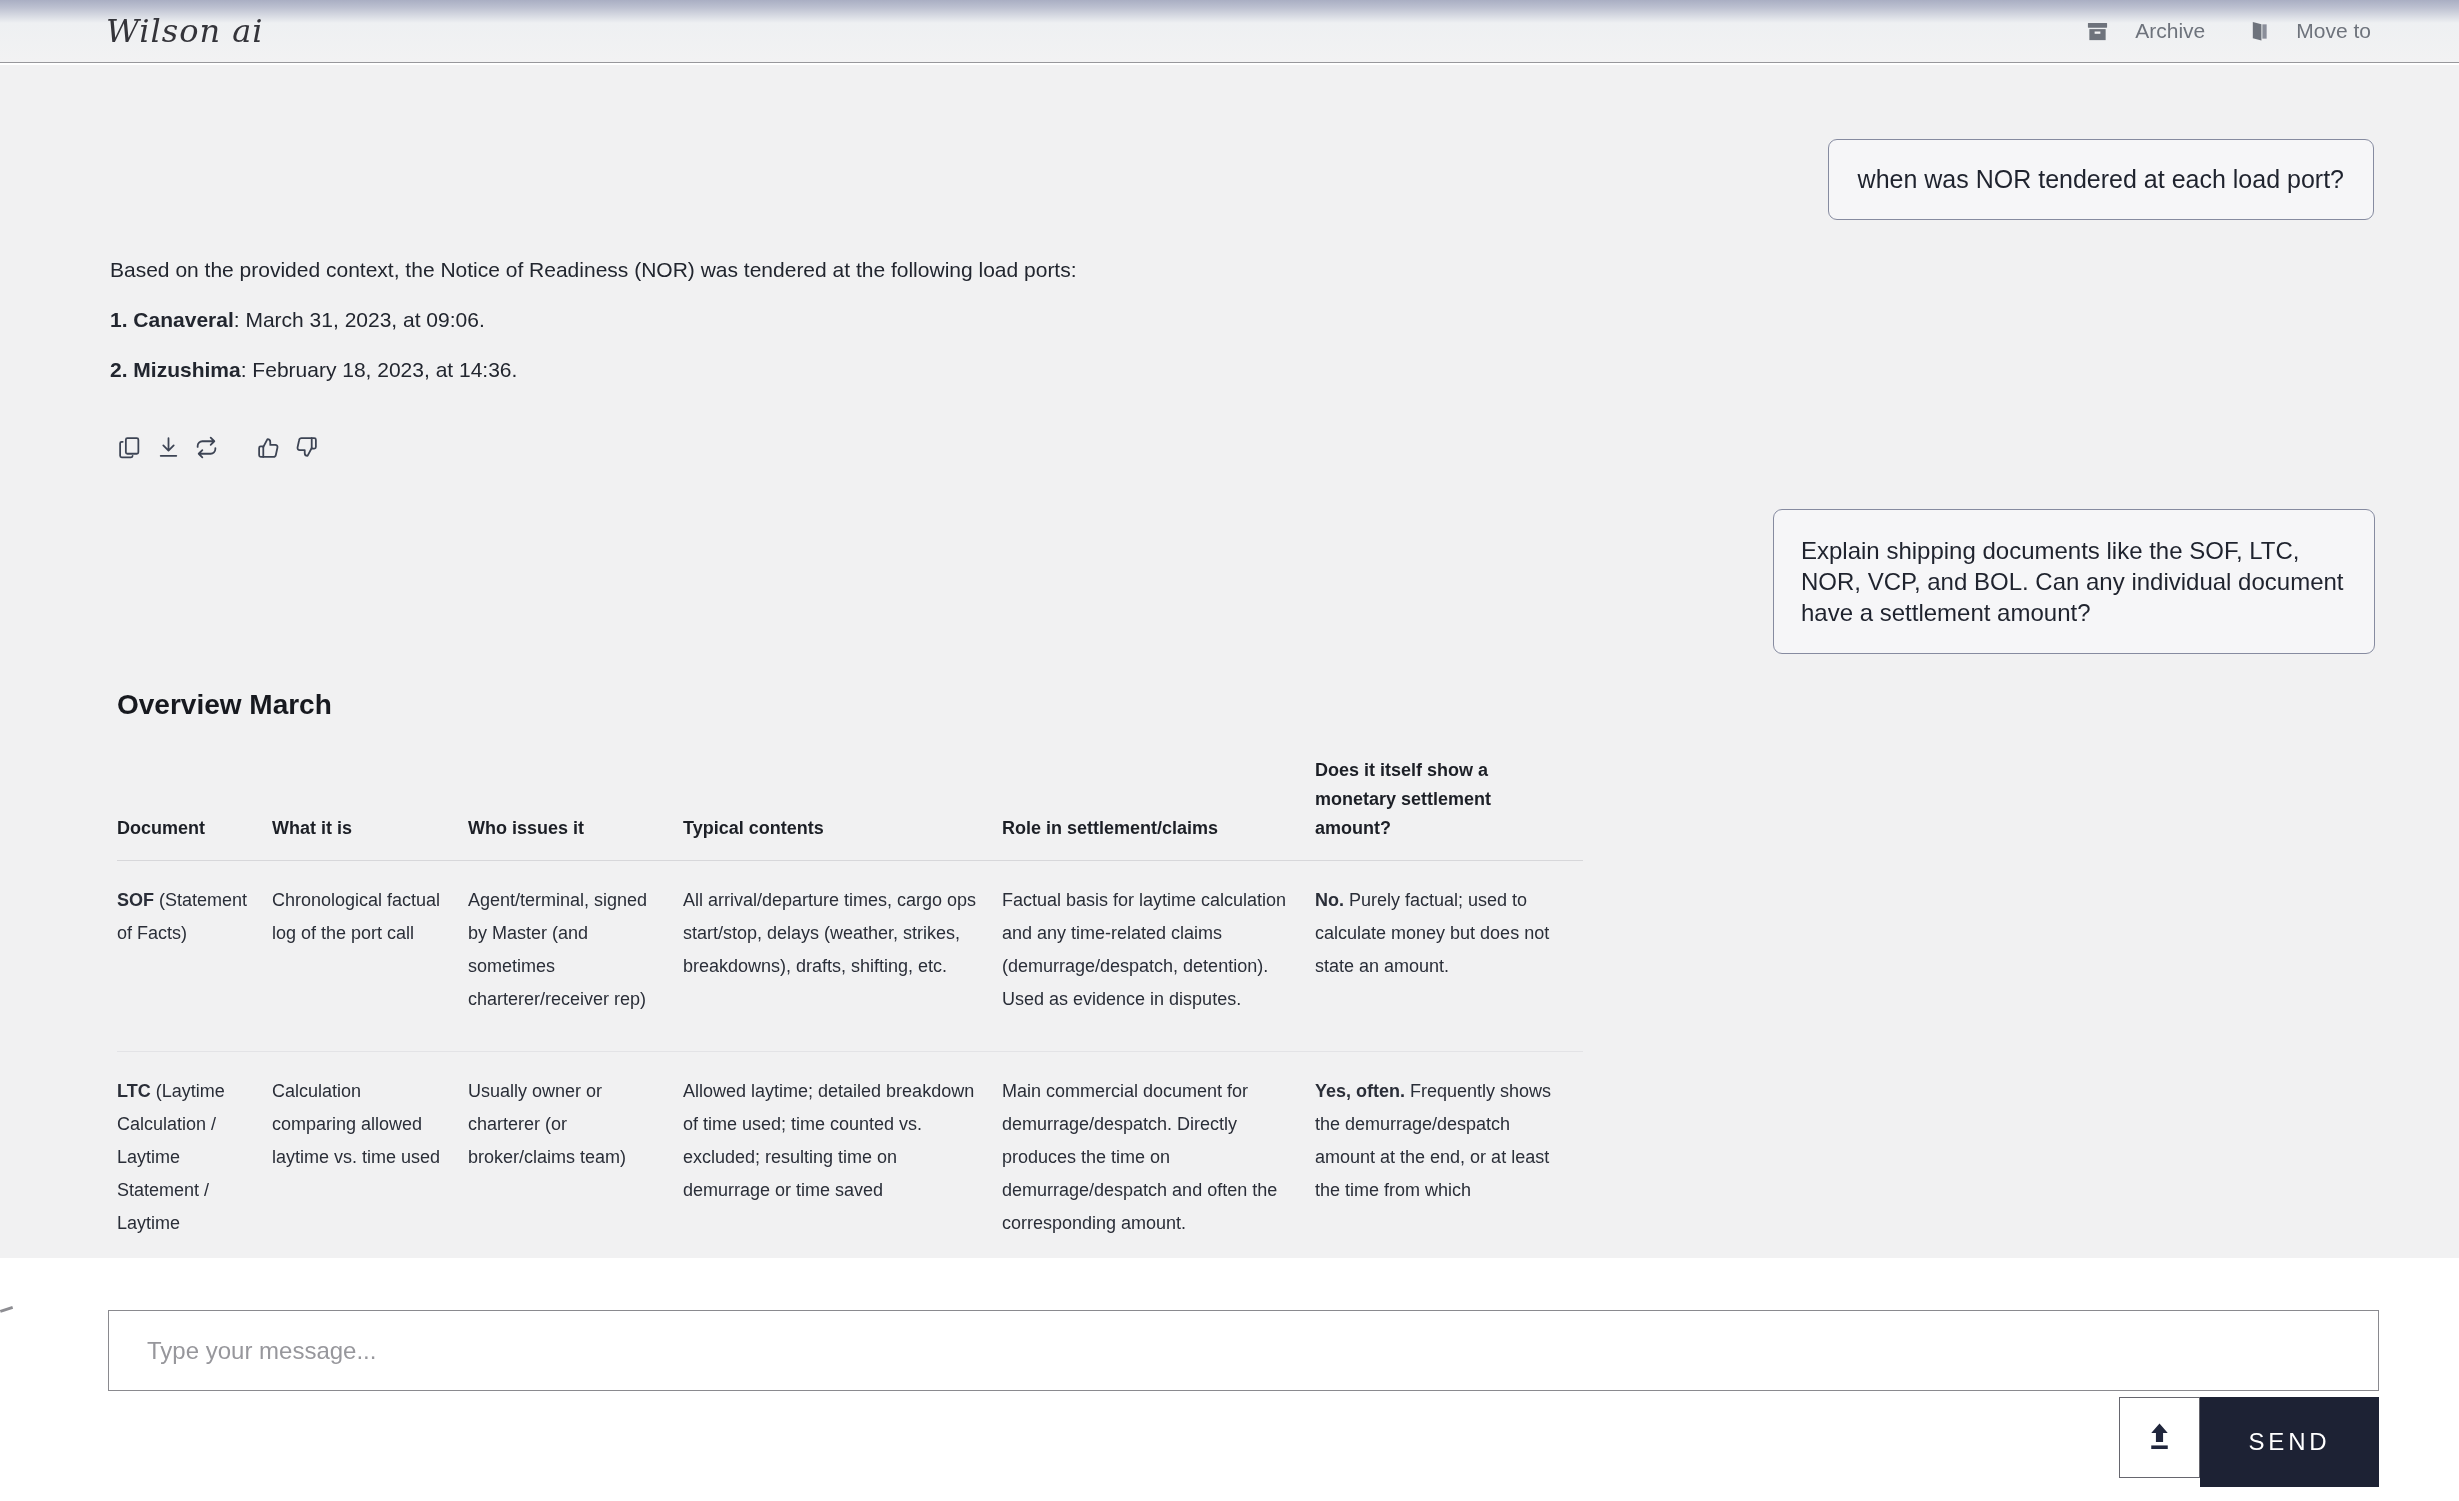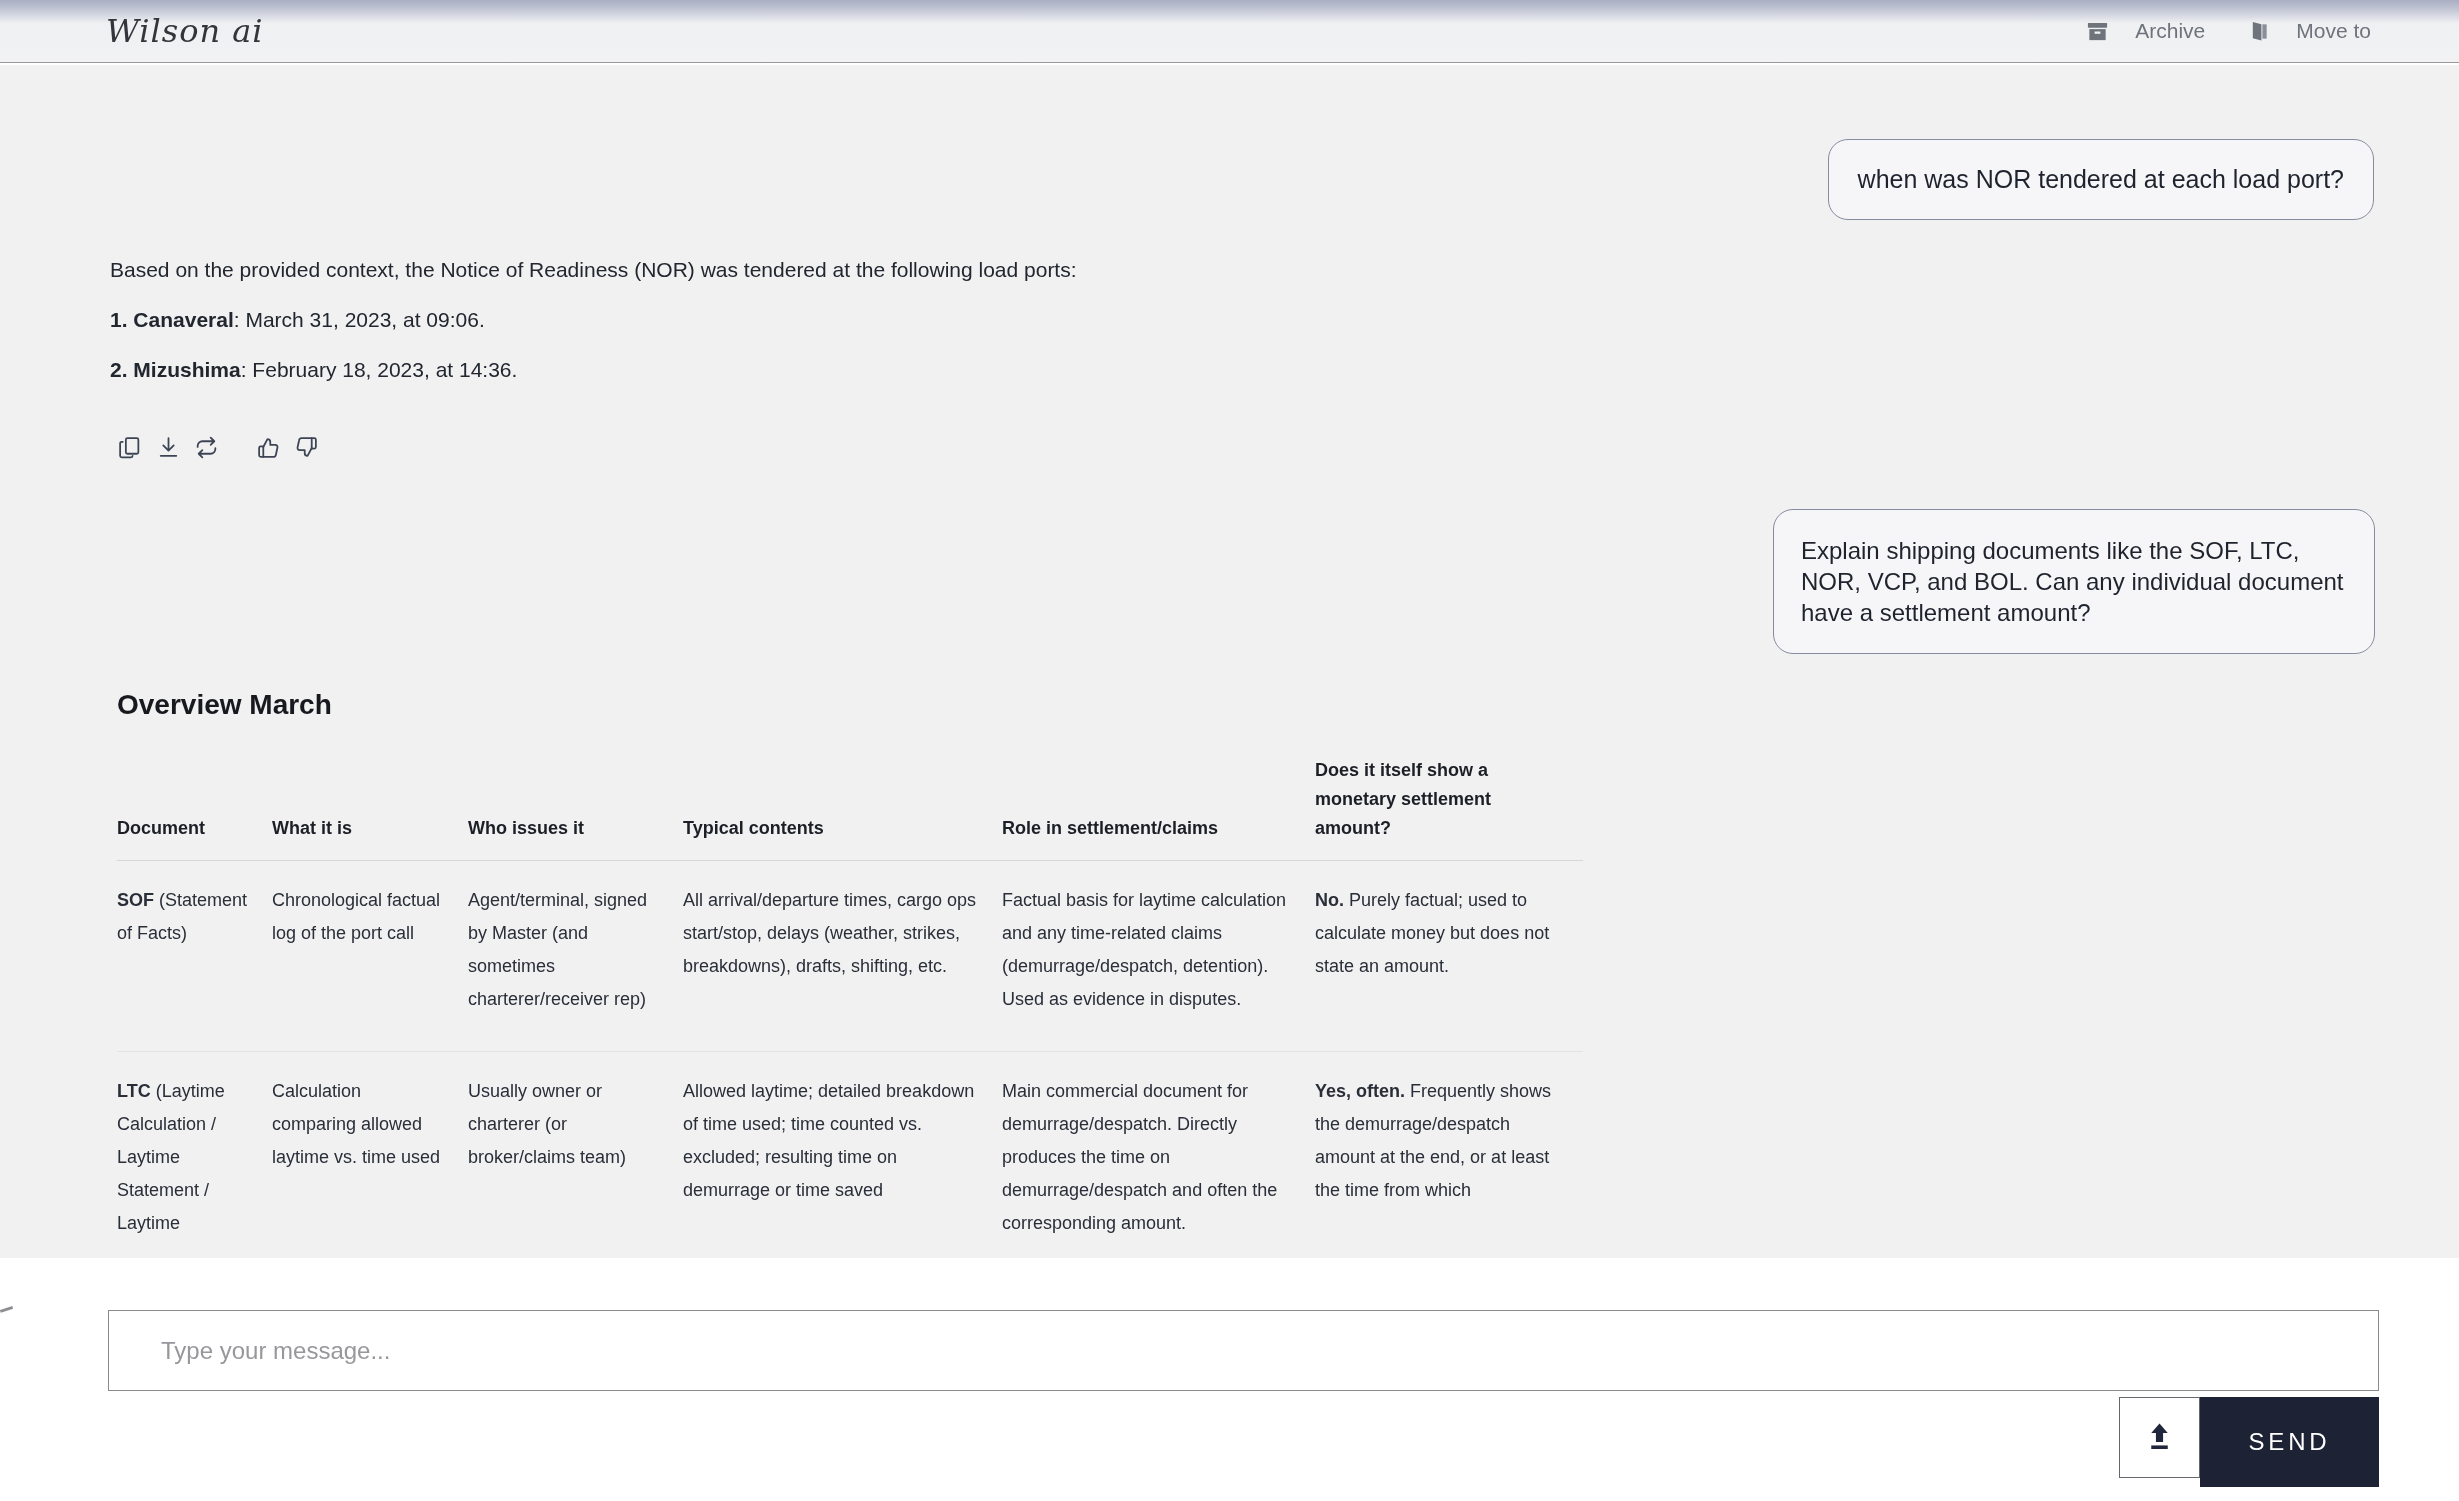--- a/index.html
+++ b/index.html
@@ -24,21 +24,21 @@
   .header-action { display:flex; align-items:center; gap:26px; color:#6e737c; font-size:21px; cursor:pointer; }
   .header-action svg { display:block; }
 
   
   .chat {
     position:absolute; top:65px; left:0; width:2459px; height:1193px;
     background:#f1f1f2; overflow:hidden;
   }
   .bubble {
     position:absolute; background:#f6f6f8; border:1.9px solid #868ba0;
-    border-radius:20px; color:#1f232e;
+    border-radius:9px; color:#1f232e;
   }
   .bubble-1 {
     top:74px; right:85px; height:81px; display:flex; align-items:center;
     padding:0 29px; font-size:25px; white-space:nowrap;
   }
   .bubble-2 {
     top:444px; right:84px; width:602px; padding:25px 27px;
     font-size:24px; line-height:31px;
   }
 
@@ -65,21 +65,21 @@
   }
   thead tr { border-bottom:1.9px solid #d7d7da; }
   td { vertical-align:top; padding:23px 23px 35px 0; line-height:33px; }
   tbody tr { border-bottom:1.9px solid #e3e3e6; }
   tbody tr:last-child { border-bottom:none; }
   td b, .amount-lead { font-weight:700; }
 
   
   .composer-input {
     position:absolute; left:108px; top:1310px; width:2271px; height:81px;
-    border:1.9px solid #8a8a8f; background:#ffffff; padding:0 52px;
+    border:1.9px solid #8a8a8f; background:#ffffff; padding:0 38px;
     font-size:24px; color:#2c2c31; font-family:"Liberation Sans", sans-serif;
   }
   .composer-input::placeholder { color:#97979c; }
 
   .upload-btn {
     position:absolute; left:2119px; top:1397px; width:81px; height:81px;
     background:#ffffff; border:1.9px solid #66666e;
     display:flex; align-items:center; justify-content:center; cursor:pointer; padding:0;
   }
   .send-btn {

